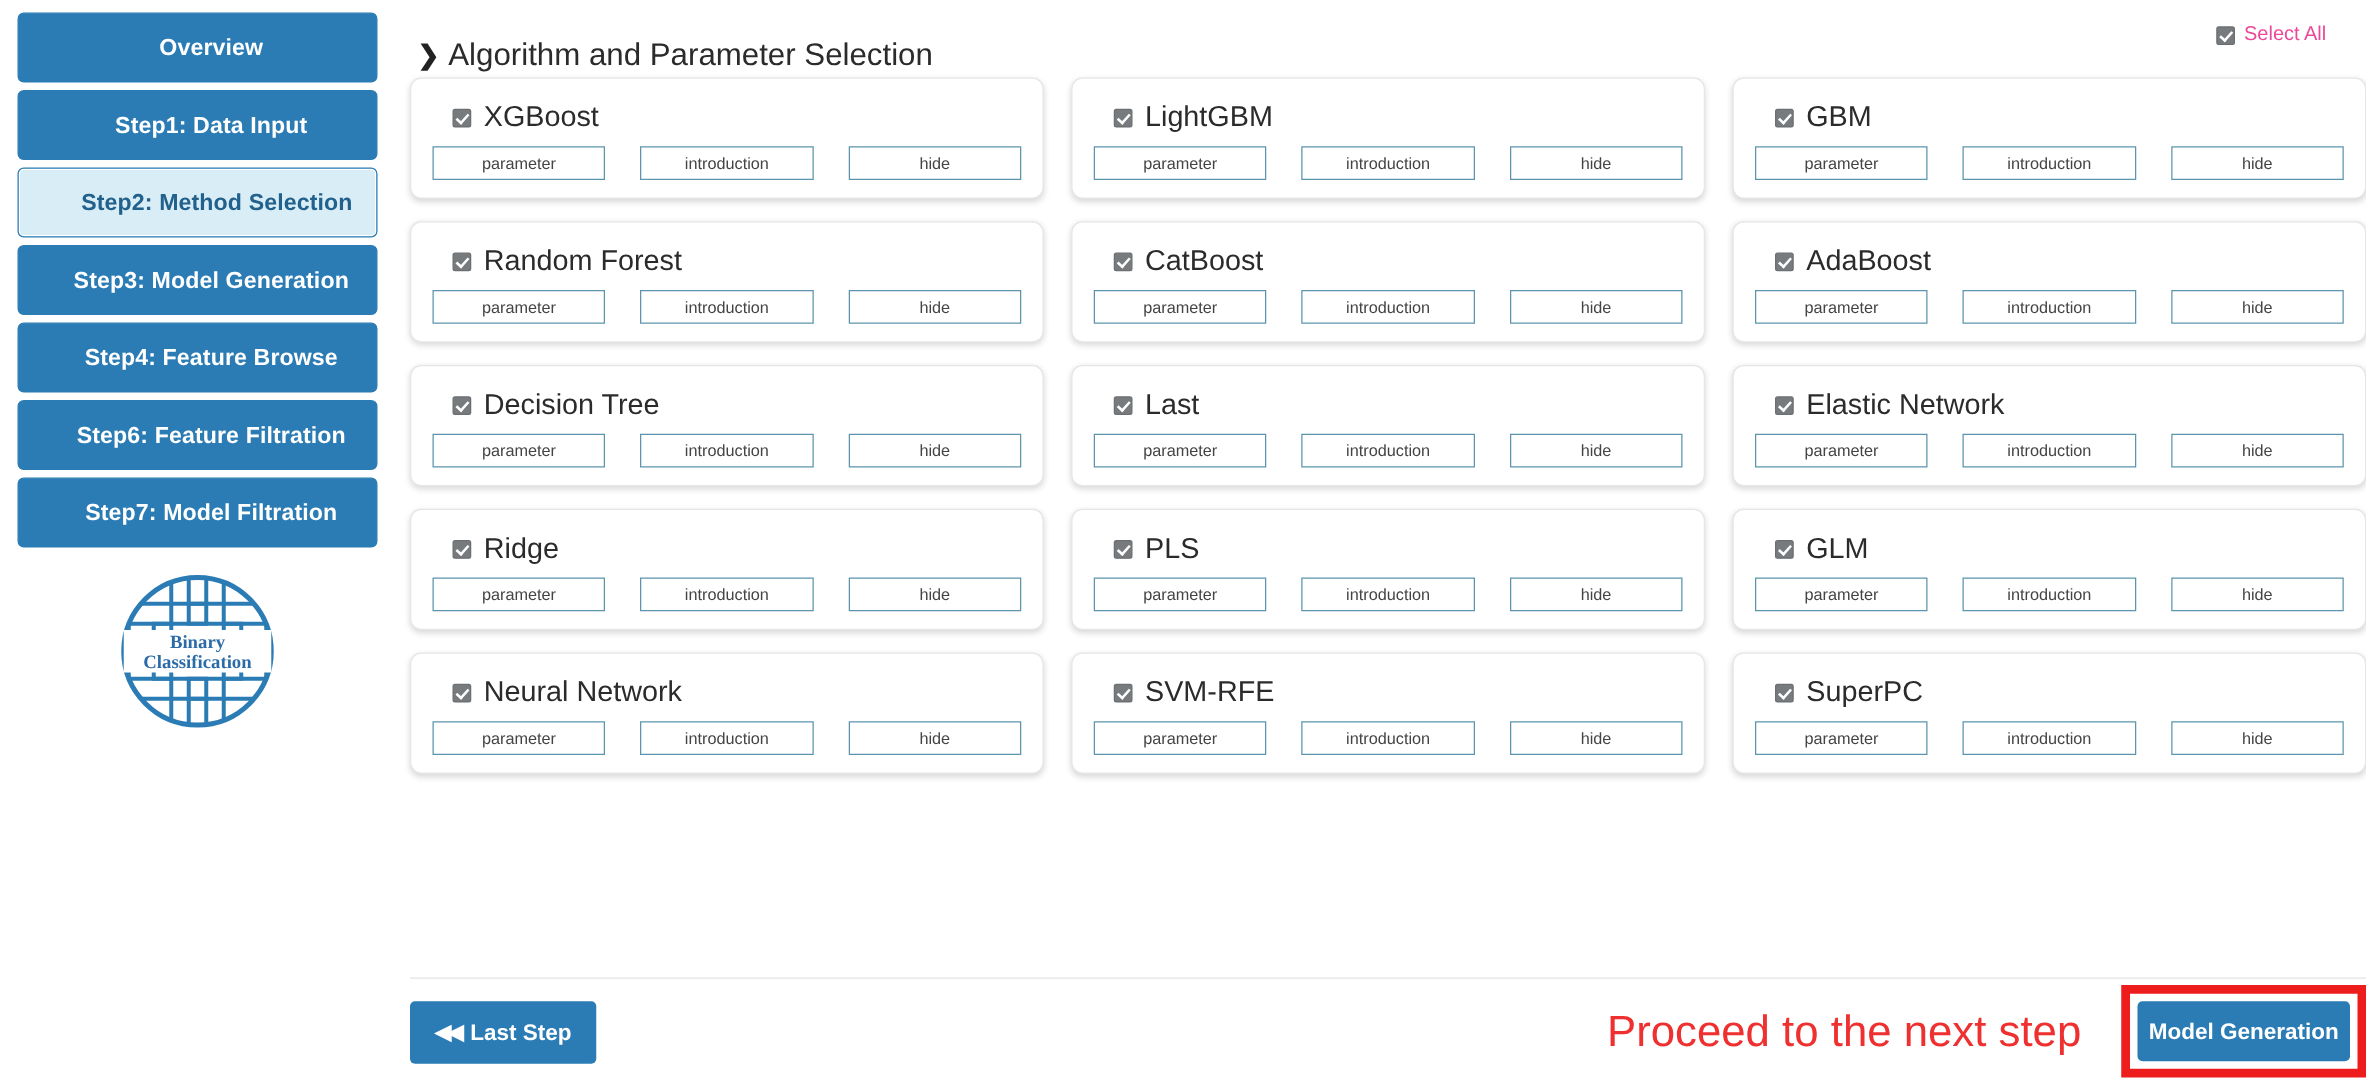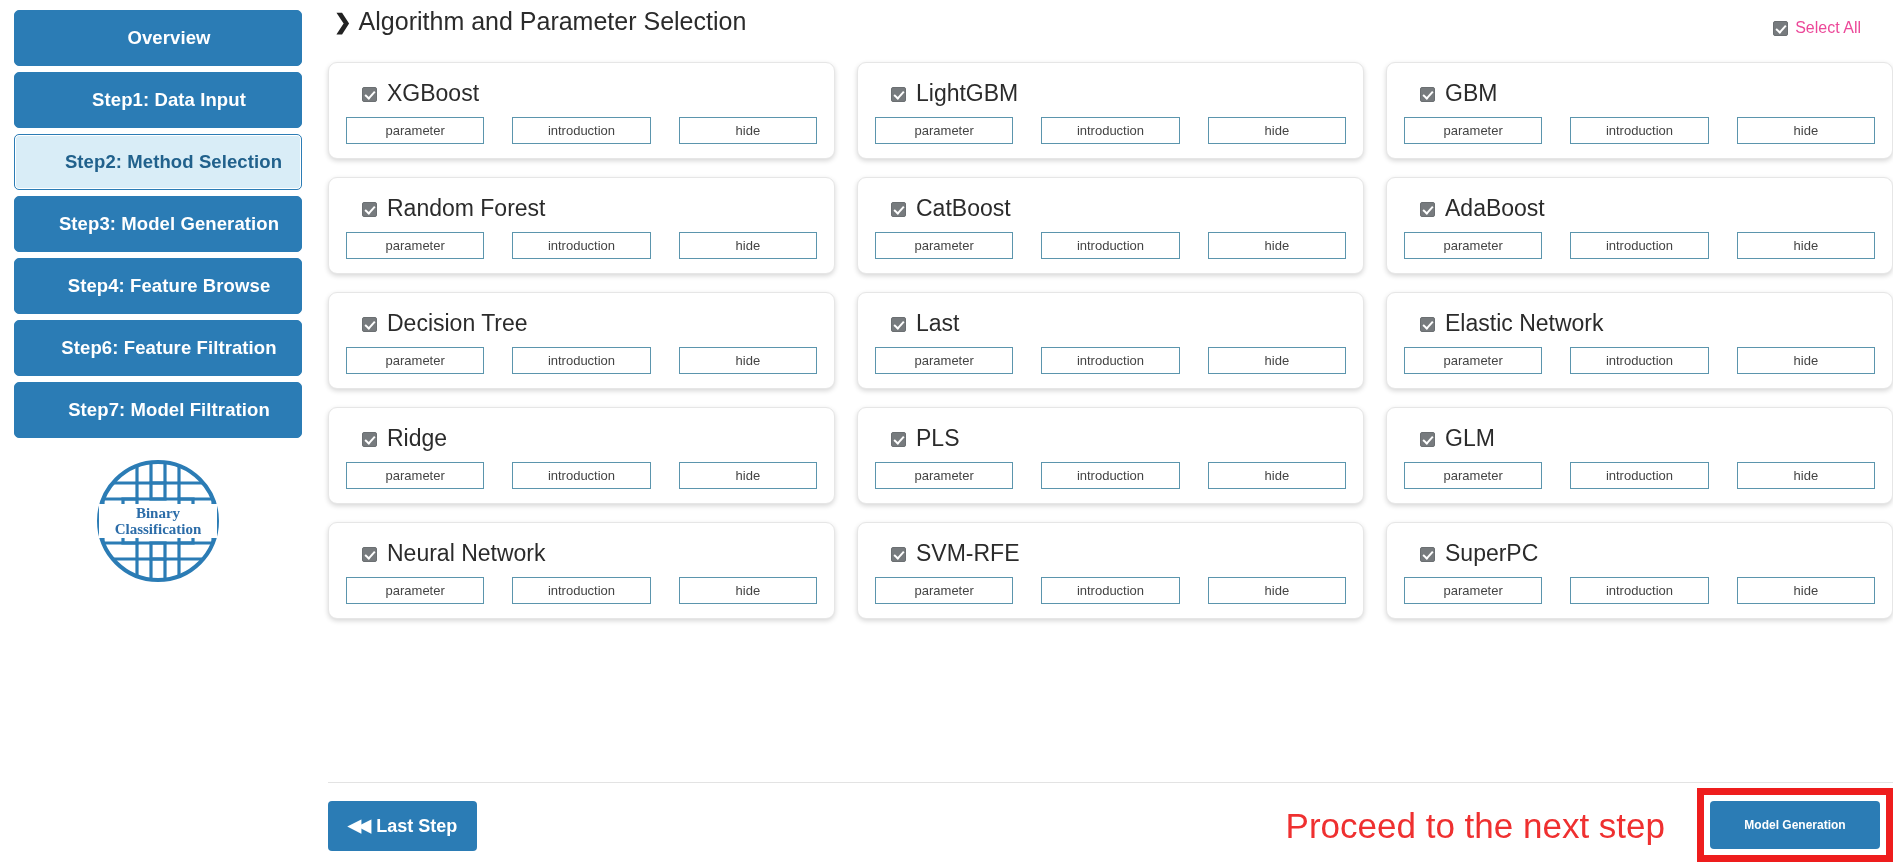--- a/index.html
+++ b/index.html
@@ -85,21 +85,21 @@
     height: 867px;
   }
 
   #header-row {
     position: relative;
     height: 60px;
   }
   #page-title {
     position: absolute;
     left: 6px;
-    top: 7px;
+    top: 30px;
     font-size: 25px;
     color: #2b2b2b;
     font-weight: normal;
     white-space: nowrap;
   }
   .title-chevron {
     display: inline-block;
     color: #222;
     font-weight: bold;
     font-size: 21px;
@@ -261,21 +261,21 @@
   #next-btn {
     position: absolute;
     right: 13px;
     top: 18px;
     width: 170px;
     height: 48px;
     background: #2b7cb5;
     border: none;
     border-radius: 4px;
     color: #ffffff;
-    font-size: 12px;
+    font-size: 18px;
     font-weight: bold;
     cursor: pointer;
     user-select: none;
     display: flex;
     align-items: center;
     justify-content: center;
     white-space: nowrap;
   }
 </style>
 </head>

